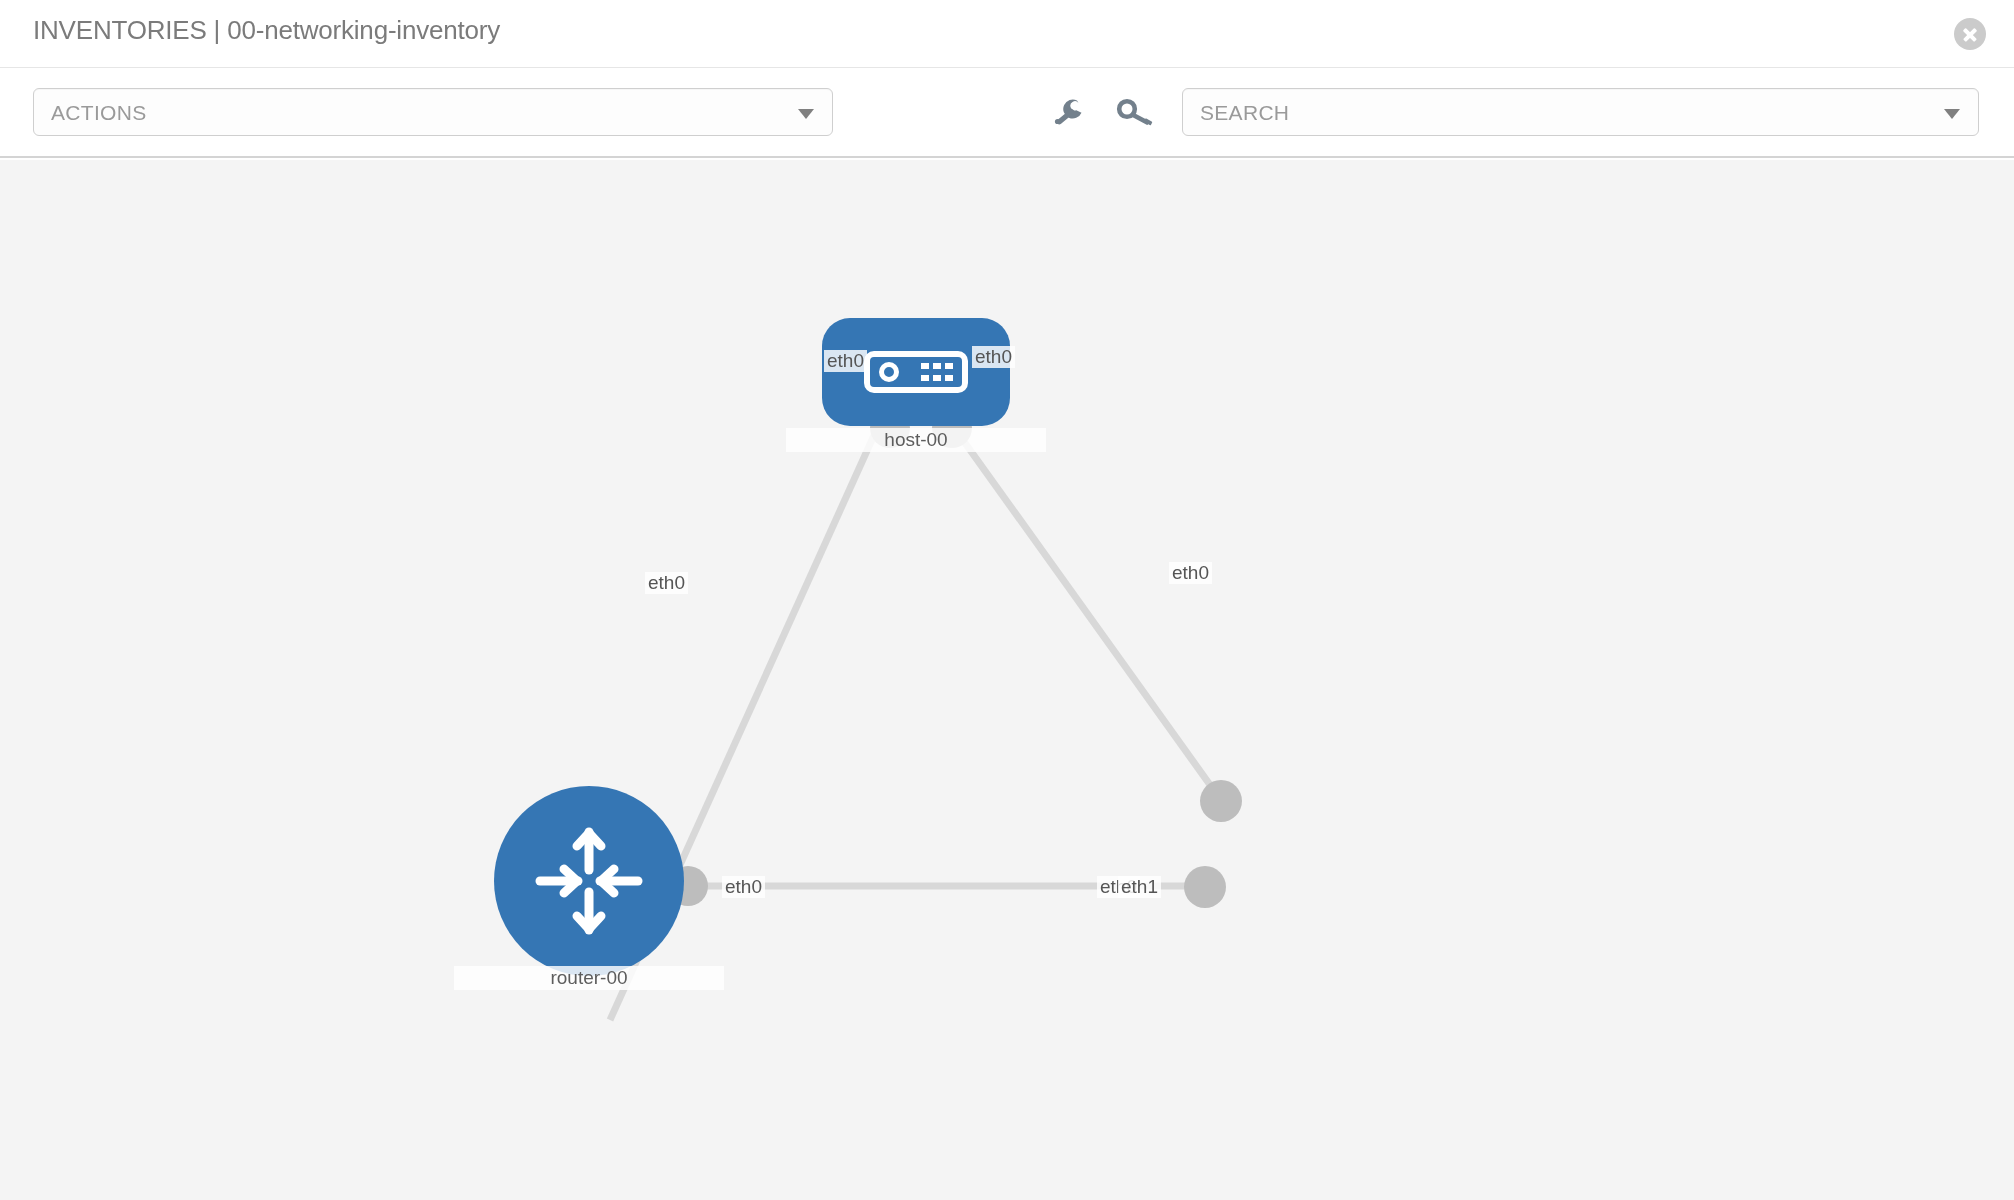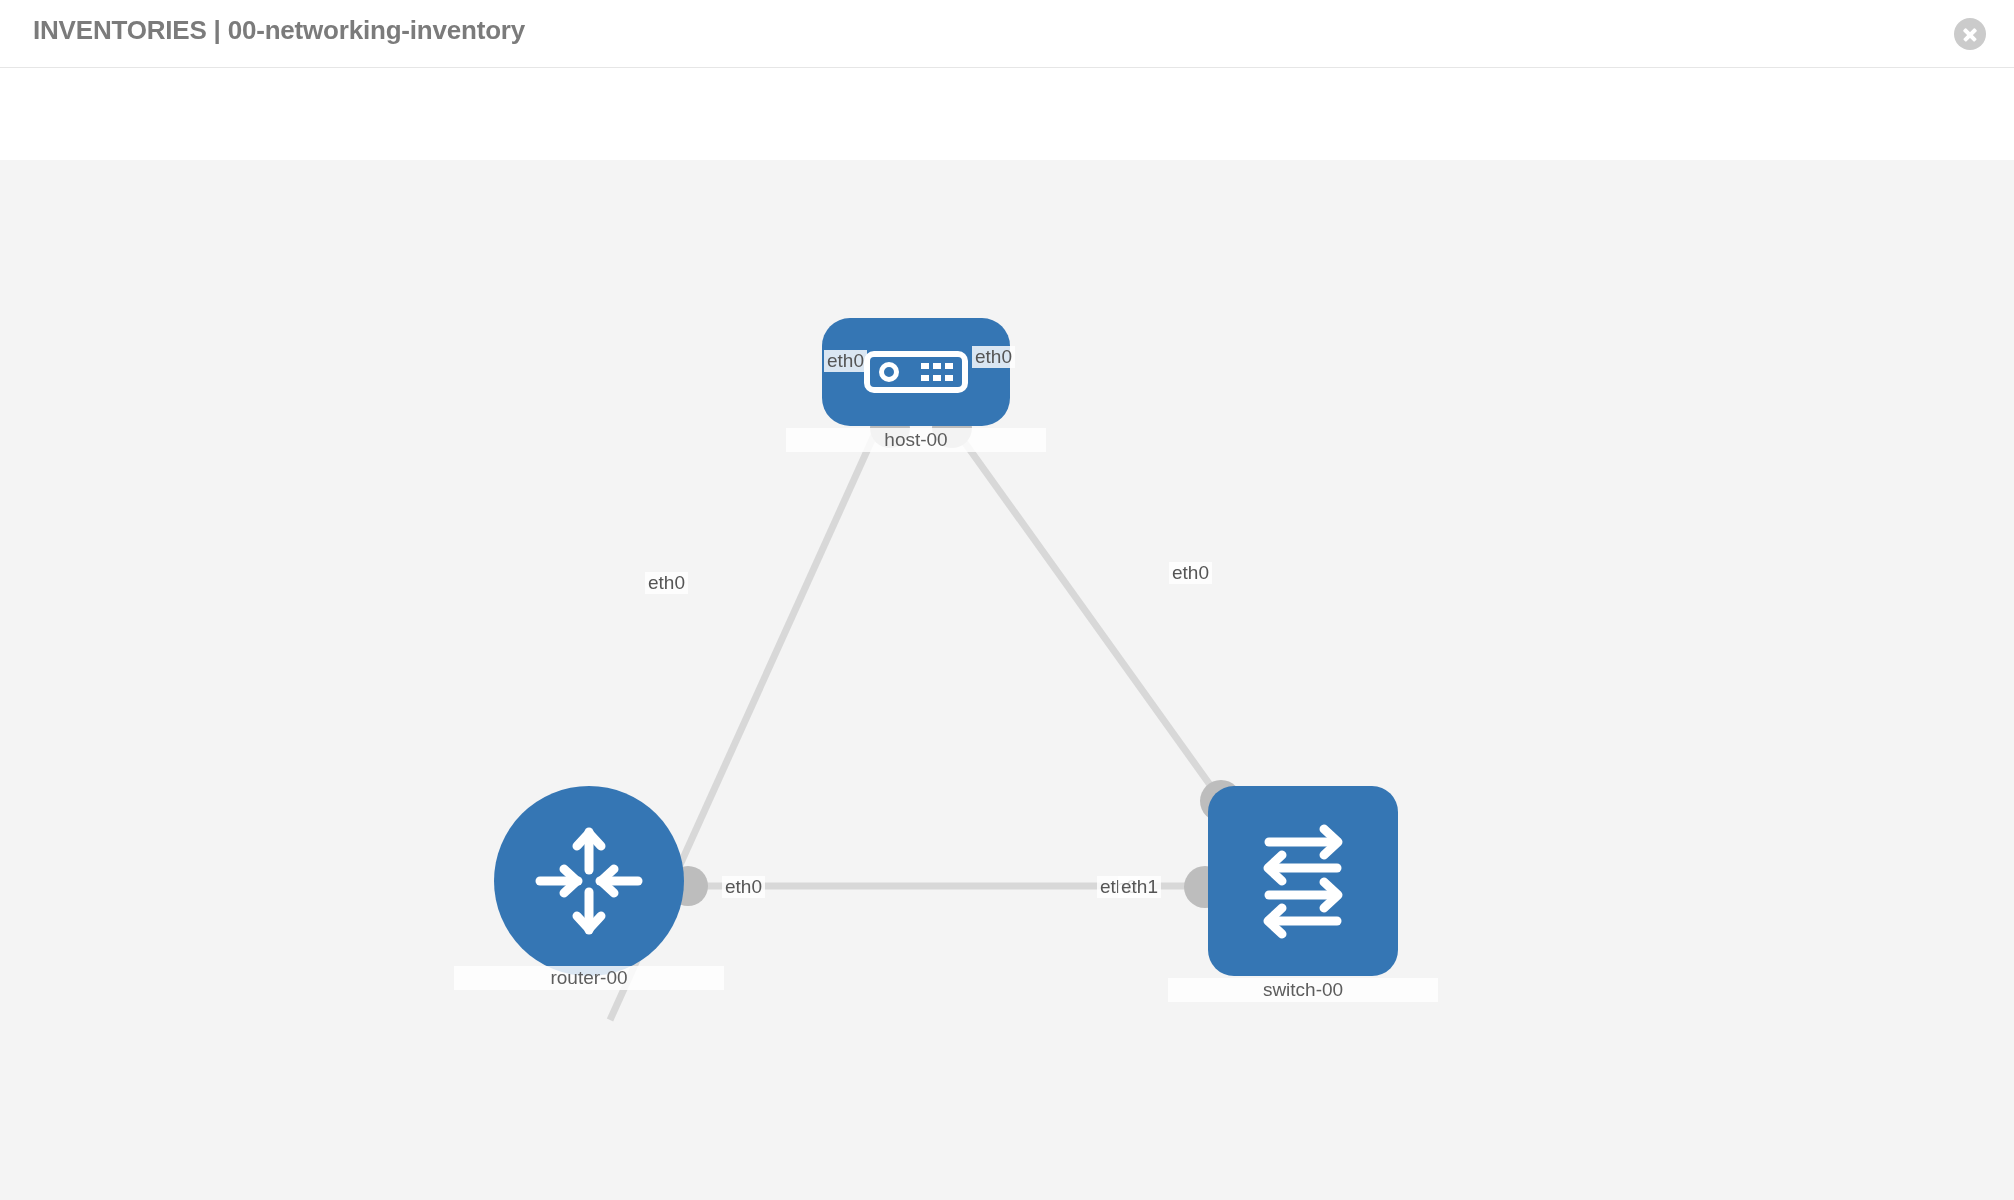--- a/index.html
+++ b/index.html
@@ -15,21 +15,21 @@
 
   
   .header {
     position: absolute; left: 0; top: 0;
     width: 2014px; height: 68px;
     background: #ffffff;
     border-bottom: 1px solid #e6e6e6;
   }
   .page-title {
     position: absolute; left: 33px; top: 15px;
-    font-size: 26px; font-weight: bold;
+    font-size: 26px; font-weight: normal;
     color: #7b7b7b;
     letter-spacing: -0.2px;
     white-space: nowrap;
   }
   .close-icon {
     position: absolute; right: 28px; top: 18px;
     width: 32px; height: 32px;
     border-radius: 50%;
     background: #cbcbcb;
     cursor: pointer;
@@ -172,20 +172,48 @@
 </head>
 <body>
 
 <div id="app">
 
   <div class="header">
     <div class="page-title">INVENTORIES | 00-networking-inventory</div>
     <div class="close-icon"></div>
   </div>
 
+  <div class="toolbar">
+
+    <div class="field" id="actions-select">
+      <span class="ph">ACTIONS</span>
+      <span class="caret"></span>
+    </div>
+
+    <div class="tool-icon" id="wrench-btn">
+      <svg width="40" height="30" viewBox="0 0 40 30" aria-hidden="true">
+        <path d="M30 3.5 a9.5 9.5 0 1 0 4.5 12.2 l-5.2 -2.4 a4.6 4.6 0 1 1 2.2 -7.4 z" fill="#73808c" transform="translate(-2,0)"></path>
+        <rect x="6" y="17.5" width="21" height="5.2" rx="2.6" fill="#73808c" transform="rotate(-40 16 20)"></rect>
+        <circle cx="8.5" cy="24.5" r="2.6" fill="#73808c"></circle>
+      </svg>
+    </div>
+
+    <div class="tool-icon" id="key-btn">
+      <svg width="40" height="30" viewBox="0 0 40 30" aria-hidden="true">
+        <circle cx="12" cy="12" r="7.8" fill="none" stroke="#73808c" stroke-width="4.6"></circle>
+        <rect x="17" y="15" width="19" height="4.6" rx="1" fill="#73808c" transform="rotate(28 17 17)"></rect>
+        <rect x="30" y="21" width="8" height="4.2" rx="1" fill="#73808c" transform="rotate(28 30 22)"></rect>
+      </svg>
+    </div>
+
+    <div class="field" id="search-field">
+      <span class="ph">SEARCH</span>
+      <span class="caret"></span>
+    </div>
+  </div>
 
   <div class="canvas">
 
     <svg class="edges" width="2014" height="1040">
 
       <line x1="880" y1="262" x2="610" y2="860" stroke="#d8d8d8" stroke-width="7"></line>
 
       <line x1="950" y1="262" x2="1228" y2="650" stroke="#d8d8d8" stroke-width="7"></line>
 
       <line x1="684" y1="726" x2="1208" y2="726" stroke="#d8d8d8" stroke-width="7"></line>
@@ -228,41 +256,20 @@
             <polyline points="34,47 47,59 34,71"></polyline>
 
             <line x1="108" y1="59" x2="70" y2="59"></line>
             <polyline points="84,47 71,59 84,71"></polyline>
           </g>
         </svg>
       </div>
       <div class="node-label" style="left:-40px; top:180px; width:270px;">router-00</div>
     </div>
 
-    <div class="node" style="left:1208px; top:626px; width:190px; height:190px;">
-      <div class="node-shape shape-square" style="width:190px; height:190px;">
-        <svg width="124" height="124" viewBox="0 0 124 124">
-          <g fill="none" stroke="#ffffff" stroke-width="9" stroke-linecap="round" stroke-linejoin="round">
-
-            <line x1="28" y1="23" x2="96" y2="23"></line>
-            <polyline points="83,10 97,23 83,36"></polyline>
-
-            <line x1="96" y1="49" x2="28" y2="49"></line>
-            <polyline points="41,36 27,49 41,62"></polyline>
-
-            <line x1="28" y1="76" x2="96" y2="76"></line>
-            <polyline points="83,63 97,76 83,89"></polyline>
-
-            <line x1="96" y1="102" x2="28" y2="102"></line>
-            <polyline points="41,89 27,102 41,115"></polyline>
-          </g>
-        </svg>
-      </div>
-      <div class="node-label" style="left:-40px; top:192px; width:270px;">switch-00</div>
-    </div>
 
     <div class="iface-label" style="left:824px; top:190px;">eth0</div>
     <div class="iface-label" style="left:972px; top:186px;">eth0</div>
     <div class="iface-label" style="left:645px; top:412px;">eth0</div>
     <div class="iface-label" style="left:1169px; top:402px;">eth0</div>
     <div class="iface-label" style="left:722px; top:716px;">eth0</div>
     <div class="iface-label" style="left:1097px; top:716px;">eth0</div>
     <div class="iface-label" style="left:1118px; top:716px;">eth1</div>
 
 

